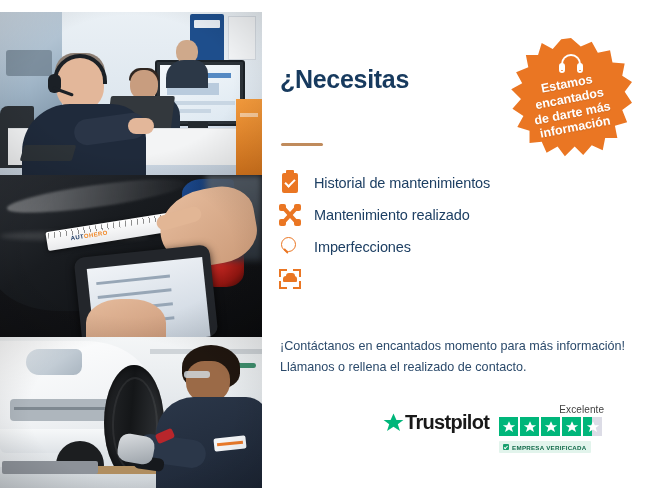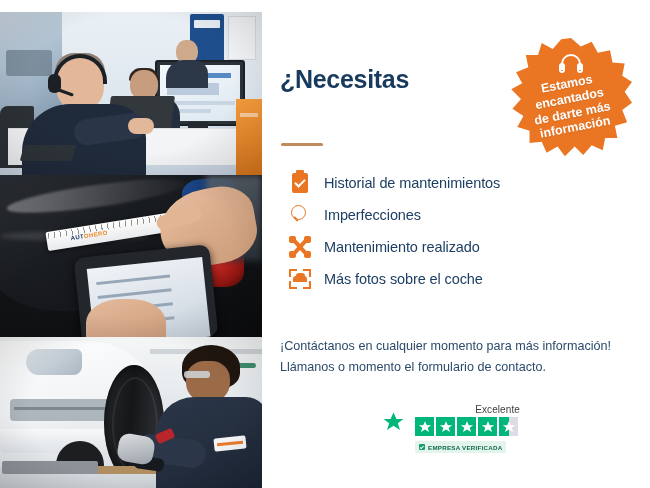--- a/index.html
+++ b/index.html
@@ -452,21 +452,21 @@
     color:#ffffff;
     font-size: 12.5px;
     font-weight: bold;
     line-height: 1.18;
     text-shadow: 0 1px 1px rgba(0,0,0,.1);
   }
 
   
   .features {
     position:absolute;
-    left: 24px;
+    left: 14px;
     top: 155px;
     width: 330px;
   }
   .feat {
     display:flex;
     align-items:center;
     height: 32px;
   }
   .feat .ic {
     width: 28px;
@@ -755,71 +755,71 @@
         <span class="ic">
           <span class="ic-clipboard">
               <span class="chk"></span>
             </span>
         </span>
         <span class="lbl">Historial de mantenimientos</span>
       </div>
 
       <div class="feat">
         <span class="ic">
-          <span class="ic-magnifier">
-              <span class="circ"></span>
-              <span class="hnd"></span>
-            </span>
-        </span>
-        <span class="lbl">Imperfecciones</span>
-      </div>
-
-      <div class="feat">
-        <span class="ic">
           <span class="ic-tools">
             <span class="t1"></span>
               <span class="t2"></span>
             <span class="n1"></span>
               <span class="n2"></span>
               <span class="n3"></span>
               <span class="n4"></span>
           </span>
         </span>
         <span class="lbl">Mantenimiento realizado</span>
+      </div>
+
+      <div class="feat">
+        <span class="ic">
+          <span class="ic-magnifier">
+              <span class="circ"></span>
+              <span class="hnd"></span>
+            </span>
+        </span>
+        <span class="lbl">Imperfecciones</span>
       </div>
 
       <div class="feat">
         <span class="ic">
           <span class="ic-focuscar">
             <span class="c tl"></span>
               <span class="c tr"></span>
             <span class="c bl"></span>
               <span class="c br"></span>
             <span class="roof"></span>
               <span class="car"></span>
           </span>
         </span>
-        <span class="lbl">Más fotos sobre el coche</span>
       </div>
 
 
     </div>
 
     <div class="contact">
-      <div>¡Contáctanos en cualquier momento para más información!</div>
-      <div>Llámanos o momento el formulario de contacto.</div>
+      <div>¡Contáctanos en encantados momento para más información!</div>
+      <div>Llámanos o rellena el realizado de contacto.</div>
     </div>
 
     <div class="tp">
       <div class="tp-logo">
         <span>
           <svg width="23" height="22" viewBox="0 0 24 24" aria-hidden="true">
             <polygon points="12,1.6 15.2,8.7 22.8,8.7 16.7,13.3 19.1,20.6 12,16.1 4.9,20.6 7.3,13.3 1.2,8.7 8.8,8.7" fill="#00b67a"></polygon>
           </svg>
         </span>
+        <span class="wordmark">Trustpilot</span>
       </div>
       <div class="tp-right">
         <div class="tp-excelente">Excelente</div>
         <div class="stars">
           <span class="sbox">
             <svg width="14" height="14" viewBox="0 0 24 24">
                 <polygon points="12,2 15.1,8.9 22.6,8.9 16.6,13.4 18.9,20.6 12,16.2 5.1,20.6 7.4,13.4 1.4,8.9 8.9,8.9" fill="#ffffff"></polygon>
               </svg>
           </span>
           <span class="sbox">

